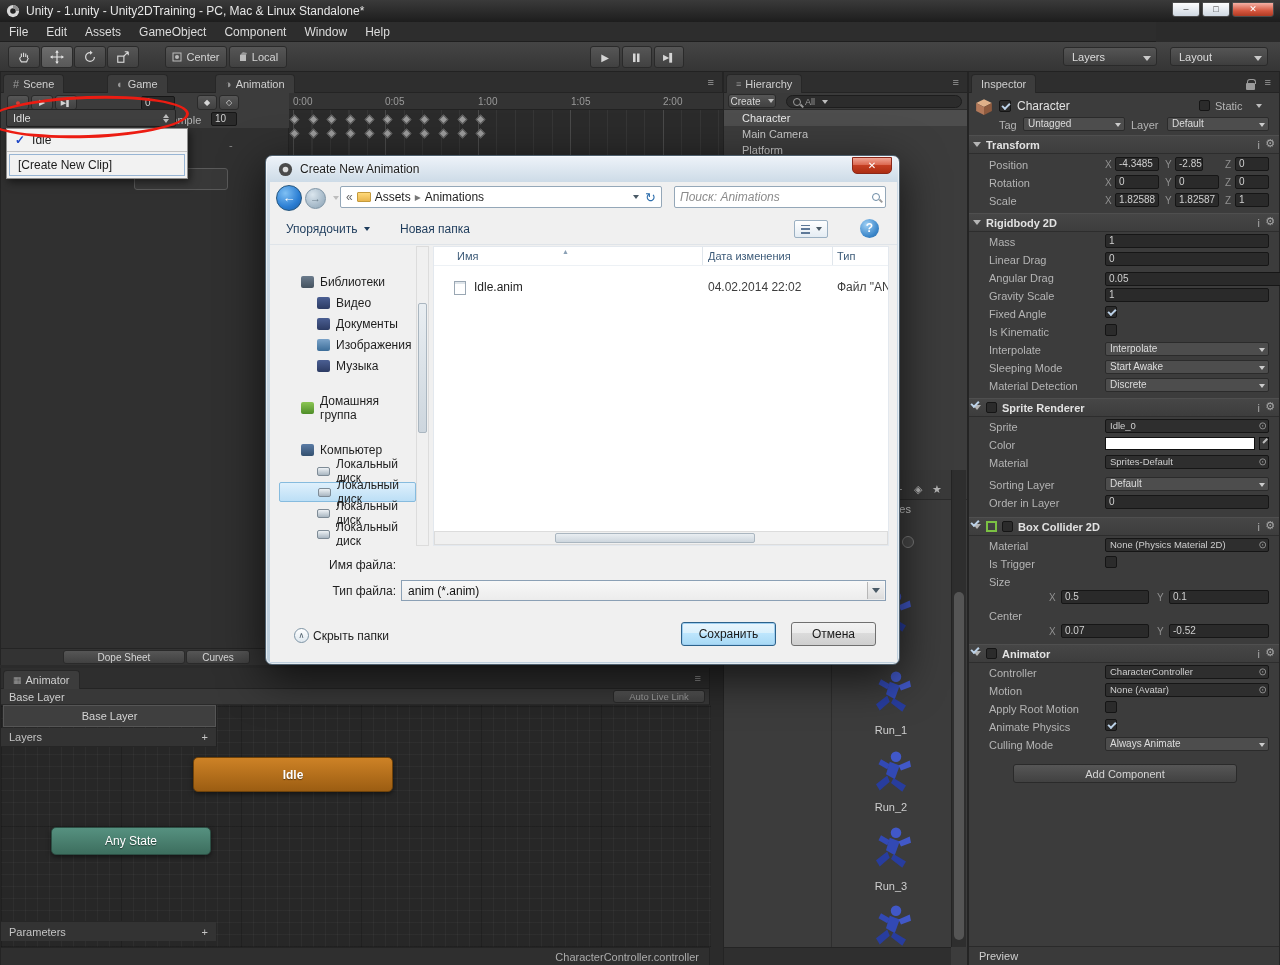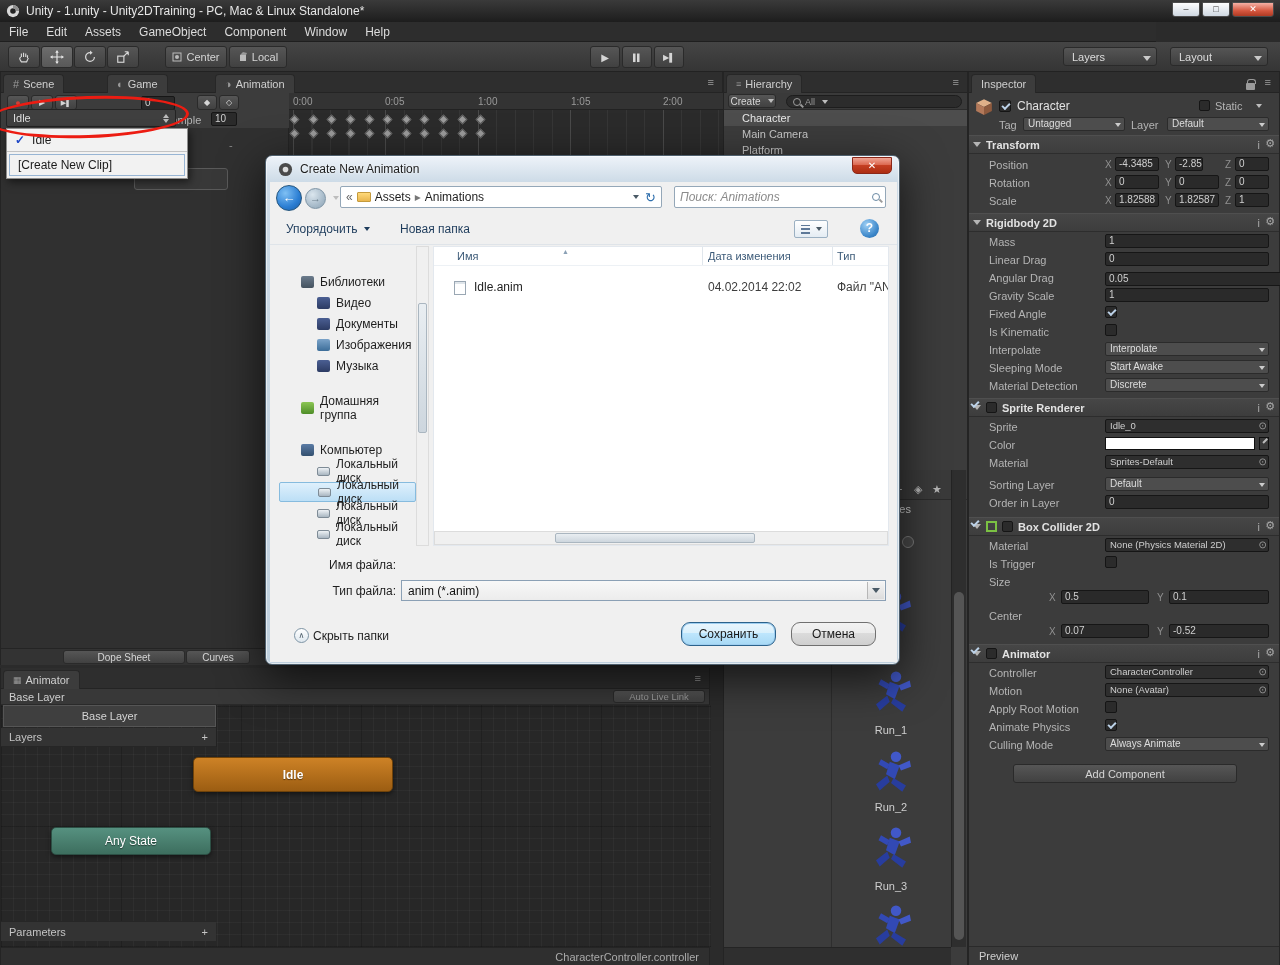--- a/index.html
+++ b/index.html
@@ -42,21 +42,21 @@
 .mag::after{content:"";position:absolute;left:6px;top:6px;width:4px;height:1.5px;background:#9b9b9b;transform:rotate(45deg)}
 .kf{position:absolute;width:7px;height:7px;background:#9c9c9c;border:1px solid #575757;transform:rotate(45deg)}
 
 .dialog{position:absolute;left:265px;top:155px;width:635px;height:510px;z-index:50;border:1px solid #4e5f6d;border-radius:7px;background:linear-gradient(180deg,#eef3f9,#cddbe7 26px,#bfd0de);box-shadow:0 12px 45px rgba(0,0,0,.7),inset 0 0 0 1px rgba(255,255,255,.55)}
 .dlg-title{position:absolute;left:34px;top:6px;color:#1c1c1c;font-size:12px;text-shadow:0 0 3px #fff}
 .dlg-close{position:absolute;right:7px;top:1px;width:40px;height:17px;background:linear-gradient(#f0a494,#dc6951 45%,#c43e22 50%,#ad2d12);border:1px solid #8b2718;border-radius:0 0 5px 5px;color:#fff;font-size:10px;text-align:center;line-height:16px}
 .dlg-body{position:absolute;left:4px;top:26px;width:627px;height:480px;background:#f0f0f0;color:#1e1e1e;font-size:12px}
 .navcircle{position:absolute;width:26px;height:26px;border-radius:50%;background:radial-gradient(circle at 35% 30%,#7fc0f4,#2b7ed3 60%,#1a5da6);border:1px solid #23557e;color:#fff;text-align:center;line-height:24px;font-size:13px}
 .navcircle.fwd{width:21px;height:21px;background:radial-gradient(circle at 35% 30%,#dbe6ee,#a9bccb 60%,#8ba2b3);color:#6c7f8d;line-height:19px;font-size:11px;border-color:#7e94a5}
 .wfield{position:absolute;background:#fff;border:1px solid #94a7b8;border-radius:2px;display:flex;align-items:center;padding:0 5px;gap:4px;font-size:12px;color:#1e1e1e}
-.wbtn{position:absolute;height:24px;background:linear-gradient(#f2f2f2,#ebebeb 45%,#dbdbdb 46%,#cfcfcf);border:1px solid #707070;border-radius:9px;color:#1a1a1a;font-size:12px;display:flex;align-items:center;justify-content:center}
+.wbtn{position:absolute;height:24px;background:linear-gradient(#f2f2f2,#ebebeb 45%,#dbdbdb 46%,#cfcfcf);border:1px solid #707070;border-radius:3px;color:#1a1a1a;font-size:12px;display:flex;align-items:center;justify-content:center}
 .wbtn.default{background:linear-gradient(#eaf6fd,#d9f0fc 45%,#bee6fd 46%,#a7d9f5);border:1px solid #2c628b;box-shadow:0 0 0 1px #9ecef0 inset}
 .cmdtext{position:absolute;color:#1e3c5c;font-size:12px;display:flex;align-items:center;gap:4px}
 .sideitem{position:absolute;left:0;width:137px;height:20px;display:flex;align-items:center;gap:6px;font-size:12px;color:#1e1e1e;padding-left:22px;border-radius:2px}
 .sideitem.ind{padding-left:38px}
 .sideitem.sel{background:linear-gradient(#dff0fc,#bcdff6);border:1px solid #86bbde}
 .ic{width:13px;height:12px;border-radius:2px;flex:0 0 auto}
 .ic-disk{height:9px;border:1px solid #7e8b96;background:linear-gradient(#eef2f5,#a9b6c1);border-radius:2px}
 .colhead{position:absolute;top:0;color:#3c5a78;font-size:11px}
 .hscroll,.vscroll{position:absolute;background:#f0f0f0;border:1px solid #dcdcdc}
 .thumb-l{position:absolute;background:linear-gradient(#e9eef2,#cdd6de);border:1px solid #aab6c0;border-radius:2px}

